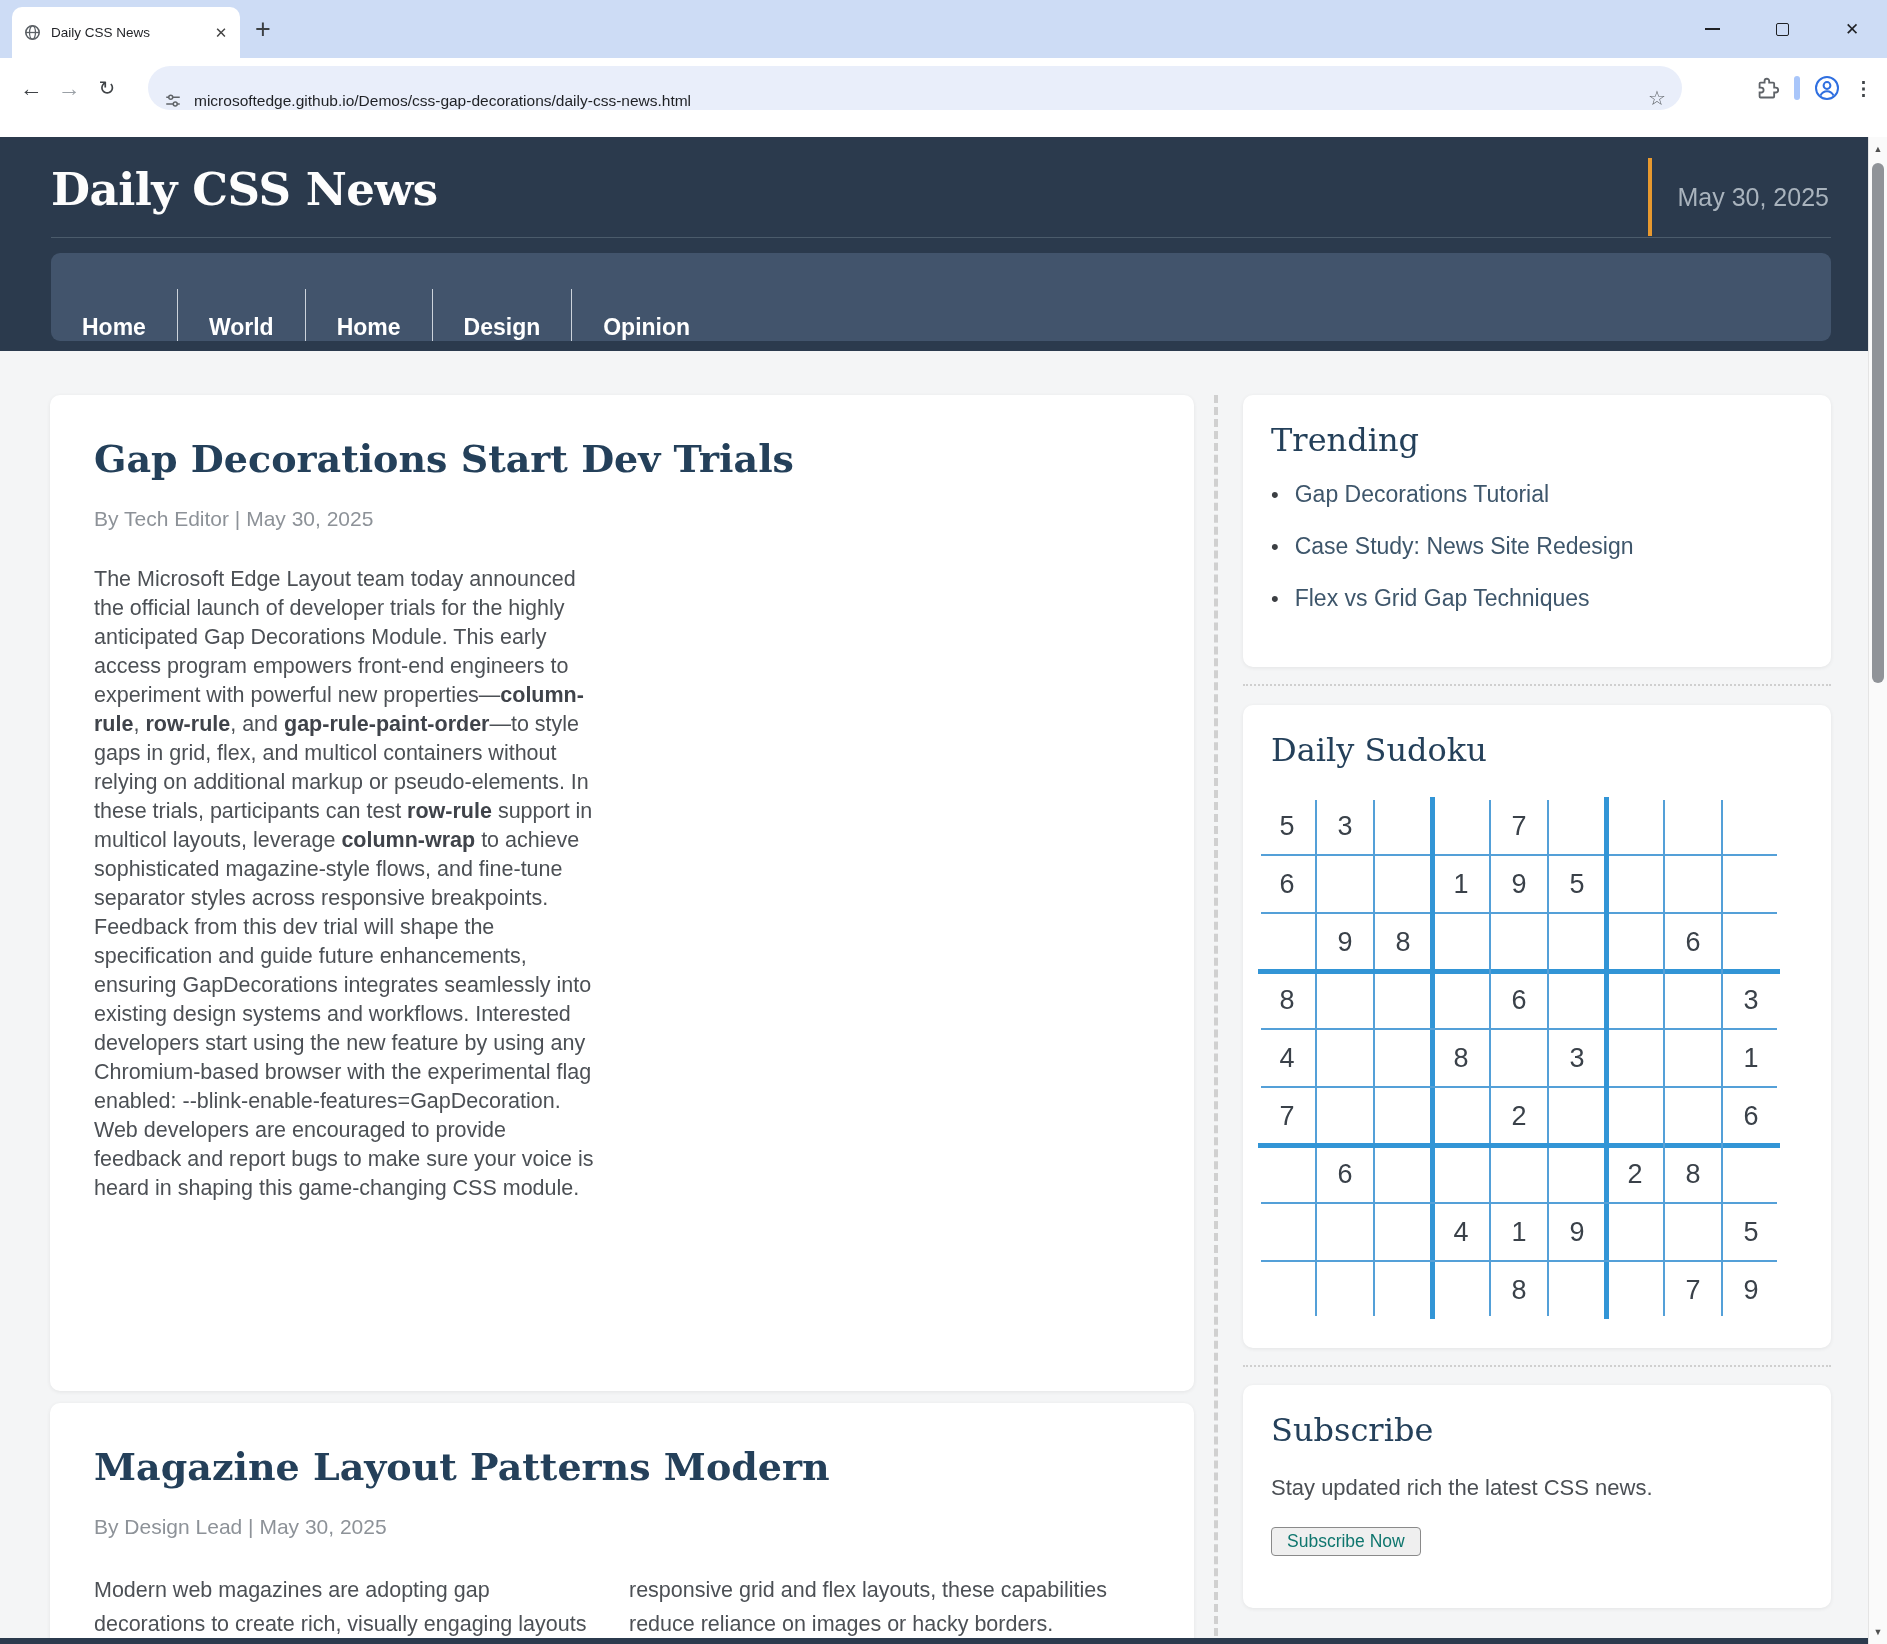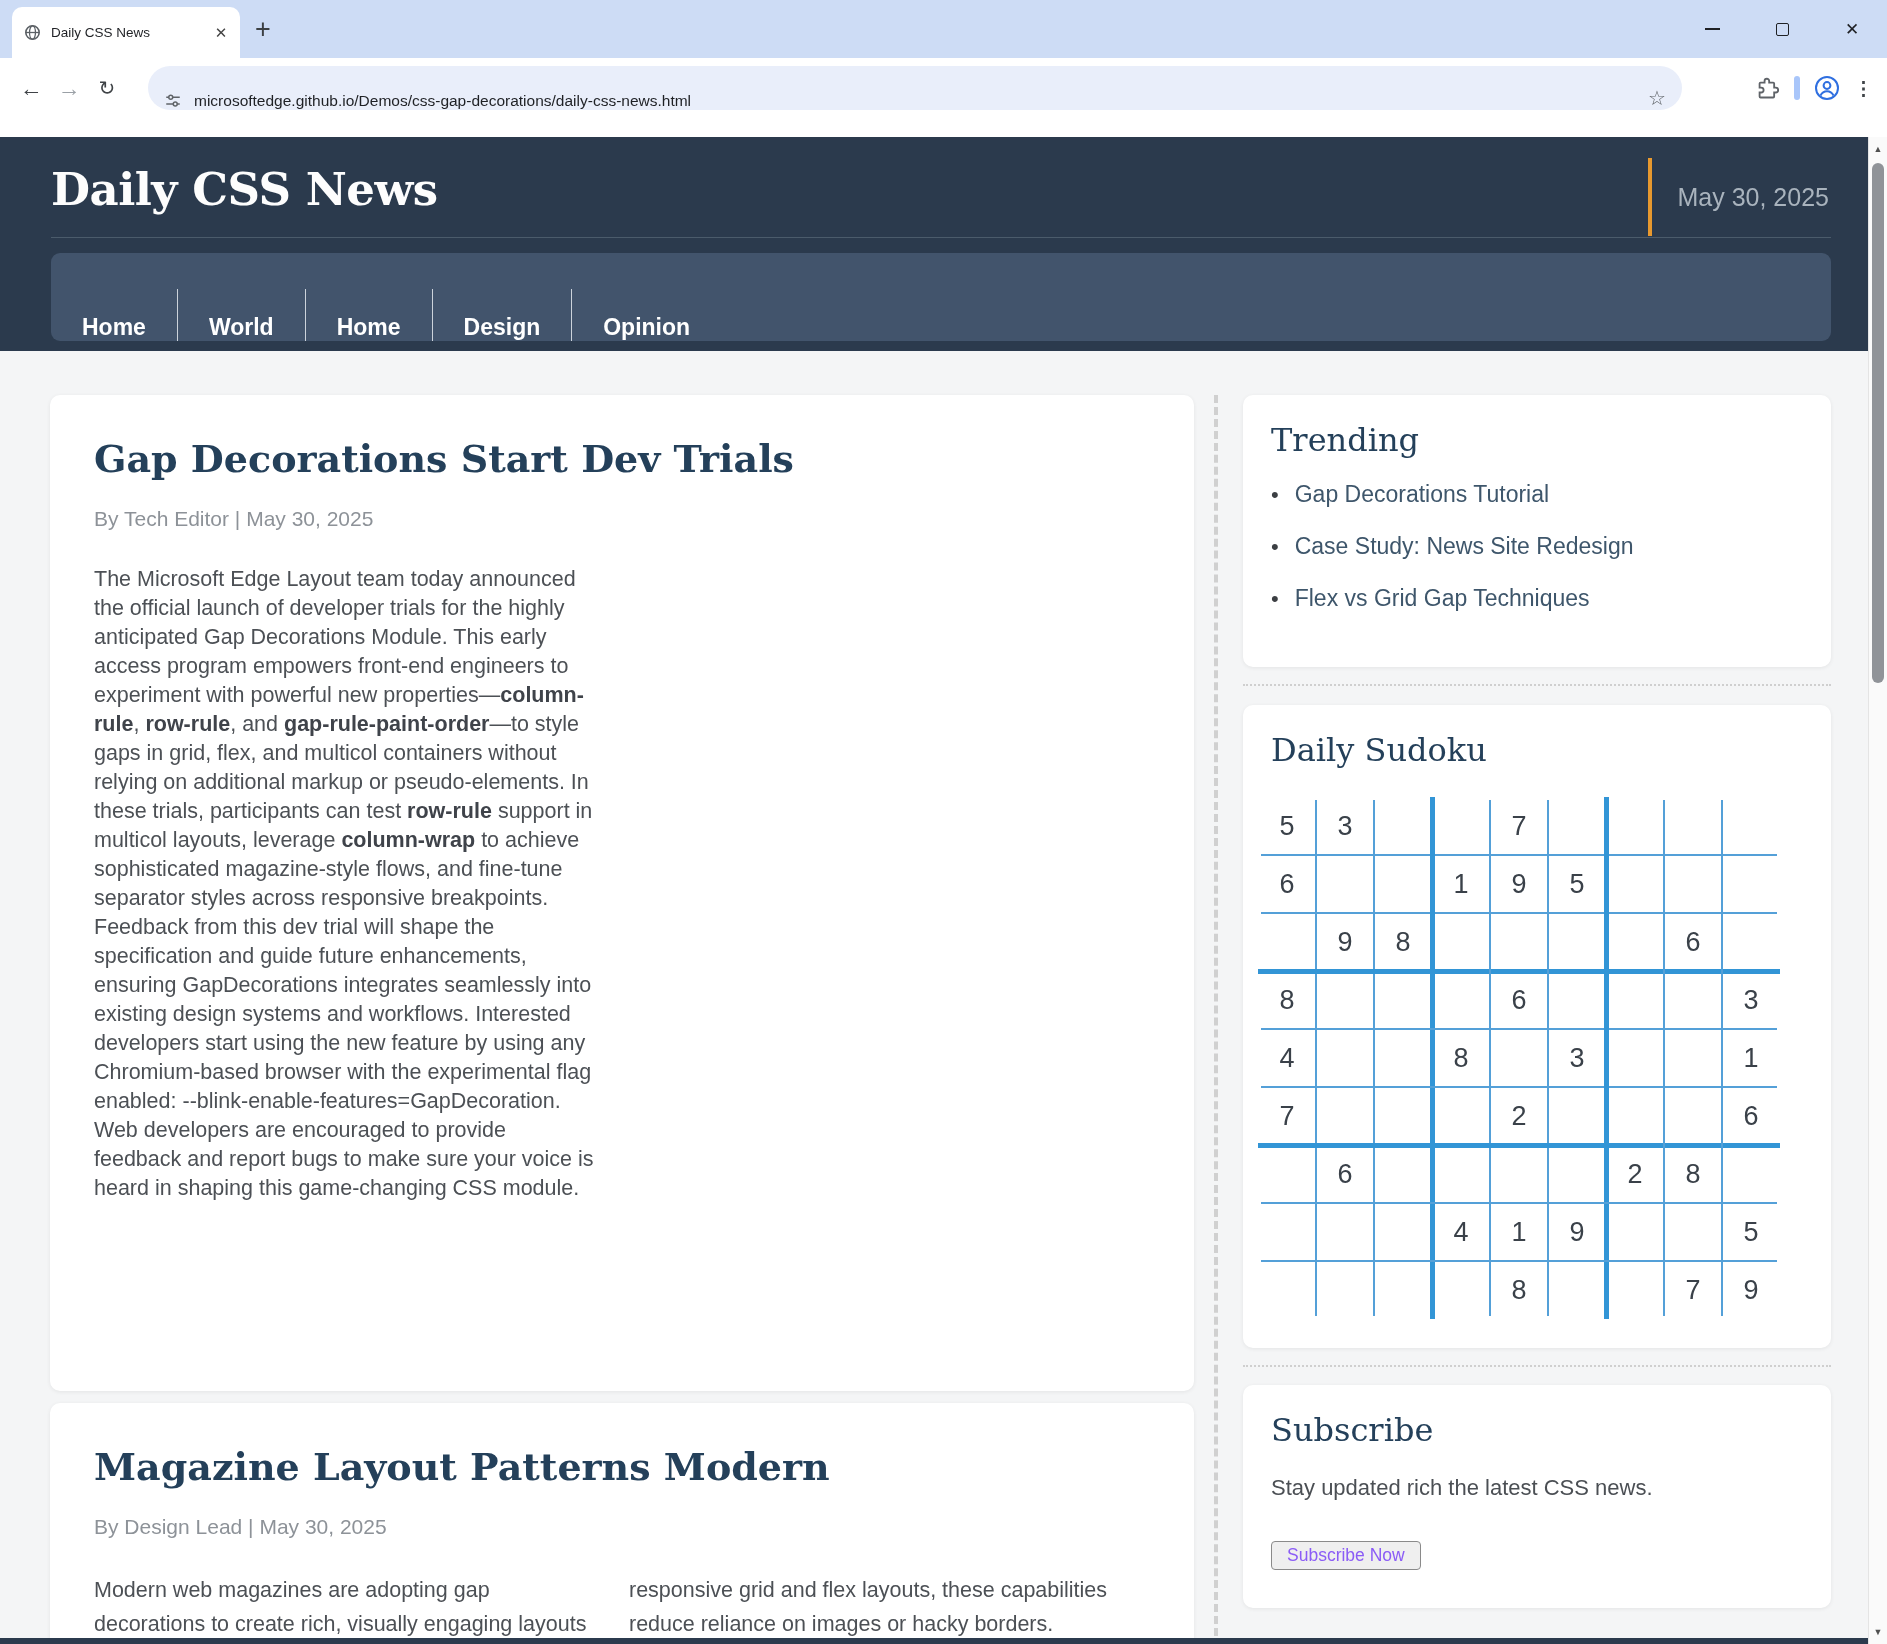--- a/index.html
+++ b/index.html
@@ -92,21 +92,21 @@
   .su-cell { position:absolute; width:58px; height:58px; line-height:58px; text-align:center;
              font-size:27px; color:#3a4149; }
   .su-line { position:absolute; background:#54a0d8; }
   .su-line.v { top:3px; bottom:3px; width:2px; }
   .su-line.h { left:3px; right:3px; height:2px; }
   .su-line.thick { background:#3295d6; }
   .su-line.v.thick { width:5px; top:0; bottom:0; }
   .su-line.h.thick { height:5px; left:0; right:0; }
 
   .subscribe-text { font-size:22px; color:#4b4f54; margin-top:26px; }
-  .subscribe-btn { margin-top:40px; font-family:"Liberation Sans",sans-serif; font-size:17.5px; color:#8b5cf6;
+  .subscribe-btn { margin-top:26px; font-family:"Liberation Sans",sans-serif; font-size:17.5px; color:#0f766e;
                    background:#efefef; border:1.5px solid #8a8a8a; border-radius:4px; padding:3px 15px; }
 </style>
 </head>
 <body>
 
 <div class="window">
 
   <div class="tabstrip">
     <div class="tab">
       <svg class="tab-favicon" viewBox="0 0 16 16">

